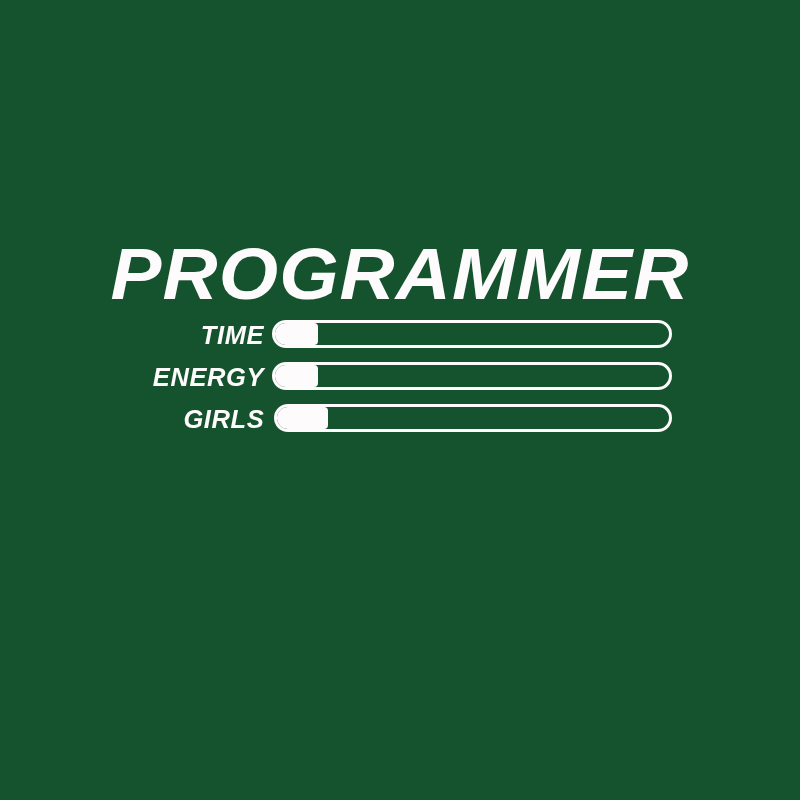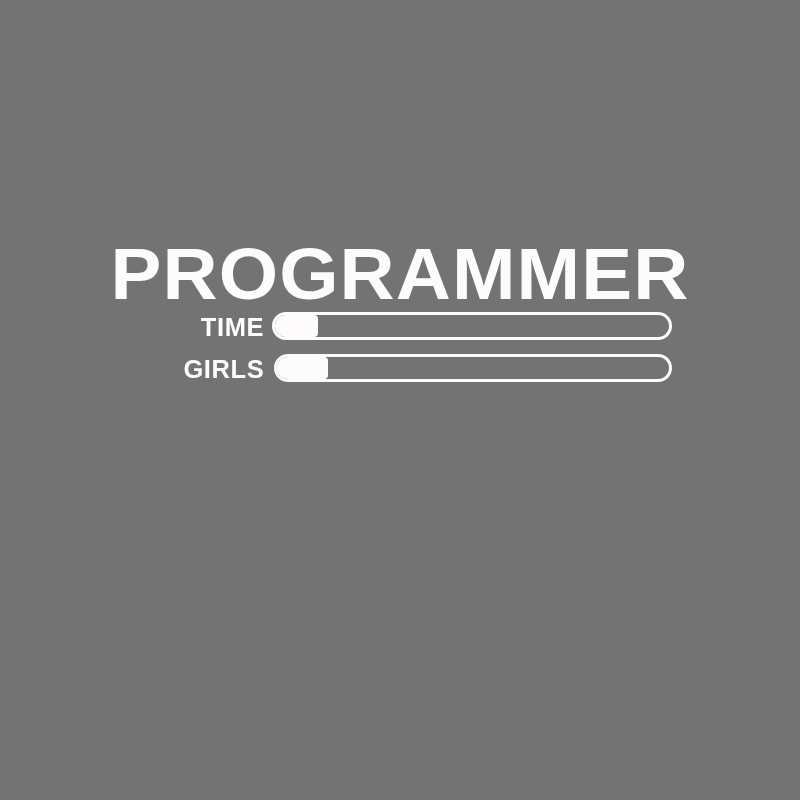--- a/index.html
+++ b/index.html
@@ -43,21 +43,21 @@
     letter-spacing: 1px;
     transform: scaleX(1.06);
     transform-origin: 50% 50%;
     white-space: nowrap;
     -webkit-font-smoothing: antialiased;
   }
 
   #stat-list {
     position: absolute;
     left: 0;
-    top: 311px;
+    top: 319px;
     width: 800px;
   }
 
   .stat-row {
     position: relative;
     height: 42px;
     width: 800px;
   }
 
   .stat-label {
@@ -92,28 +92,34 @@
     left: 0;
     top: 0;
     bottom: 0;
     background: #fdfbfb;
     border-radius: 11px 4px 4px 11px;
   }
 </style>
 </head>
 <body>
 
-<div id="poster" style="background: #737373;">
+<div id="poster" style="background: #14532d; font-style: italic;">
   <div id="artwork">
 
     <div id="title" style="color: rgb(253, 251, 251);">PROGRAMMER</div>
 
     <div id="stat-list">
         <div class="stat-row">
           <div class="stat-label" style="color: rgb(253, 251, 251);">TIME</div>
+          <div class="stat-bar" style="left: 272px; width: 400px; border-color: rgb(253, 251, 251);">
+            <div class="stat-bar-fill" style="width: 11%; background: rgb(253, 251, 251);"></div>
+          </div>
+        </div>
+        <div class="stat-row">
+          <div class="stat-label" style="color: rgb(253, 251, 251);">ENERGY</div>
           <div class="stat-bar" style="left: 272px; width: 400px; border-color: rgb(253, 251, 251);">
             <div class="stat-bar-fill" style="width: 11%; background: rgb(253, 251, 251);"></div>
           </div>
         </div>
         <div class="stat-row">
           <div class="stat-label" style="color: rgb(253, 251, 251);">GIRLS</div>
           <div class="stat-bar" style="left: 274px; width: 398px; border-color: rgb(253, 251, 251);">
             <div class="stat-bar-fill" style="width: 13%; background: rgb(253, 251, 251);"></div>
           </div>
         </div>

